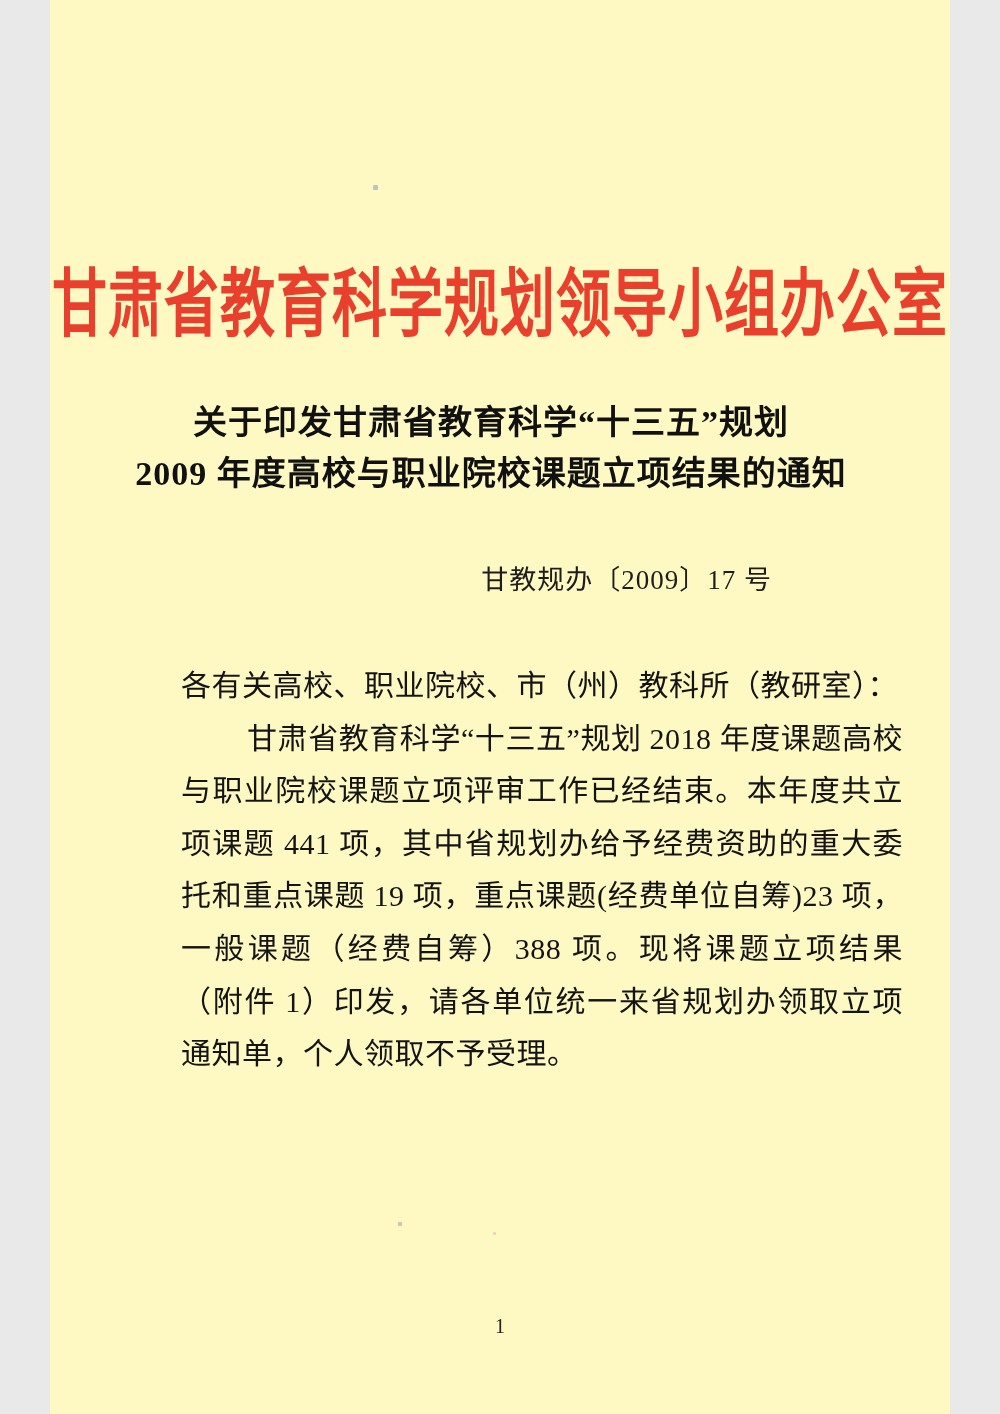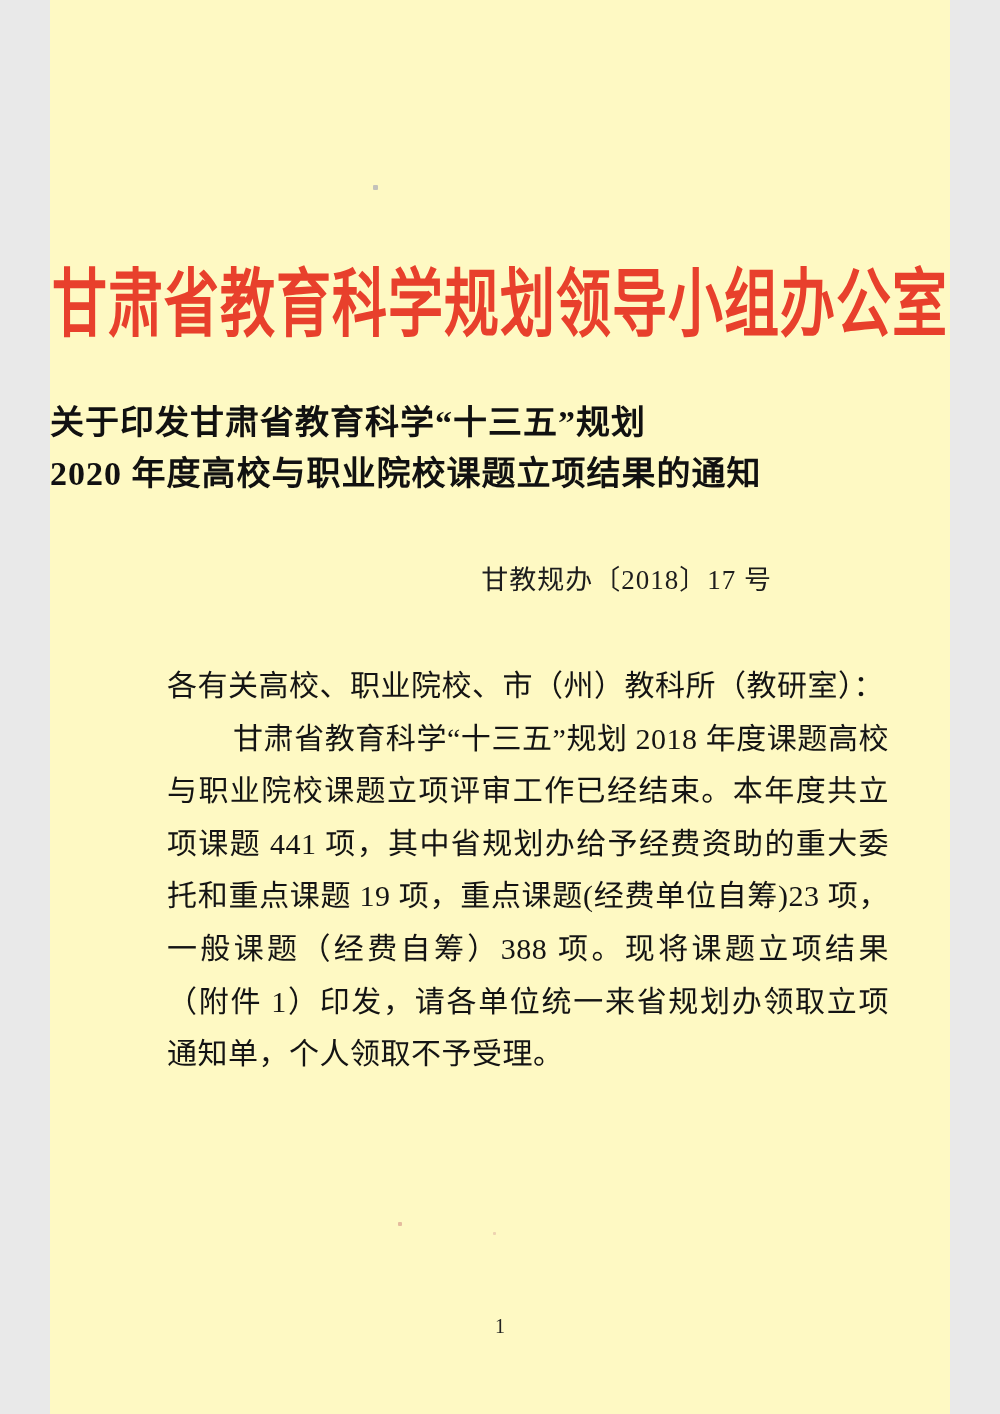--- a/index.html
+++ b/index.html
@@ -34,21 +34,21 @@
     transform-origin: top center;
     
   }
 
   
   .doc-title {
     position: absolute;
     top: 397px;
     left: 0;
     right: 18px;
-    text-align: left;
+    text-align: center;
     font-weight: bold;
     font-size: 34px;
     line-height: 51px;
     color: #111;
     letter-spacing: 1px;
   }
 
   
   .doc-number {
     position: absolute;
@@ -59,21 +59,21 @@
     font-size: 27px;
     line-height: 36px;
     color: #1d1d1d;
     letter-spacing: 1px;
   }
 
   
   .doc-body {
     position: absolute;
     top: 660px;
-    left: 117px;
+    left: 131px;
     width: 722px;
     font-size: 30px;
     line-height: 52.6px;
     text-align: justify;
     text-justify: inter-ideograph;
     color: #141414;
     letter-spacing: 0.5px;
   }
   .doc-body p {
     margin: 0;
@@ -111,24 +111,24 @@
 
   <div class="speck speck-1"></div>
   <div class="speck speck-2"></div>
   <div class="speck speck-3"></div>
   <div class="speck speck-4"></div>
 
   <div class="org-title" style="color: rgb(232, 64, 44);">甘肃省教育科学规划领导小组办公室</div>
 
   <div class="doc-title">
     <div>关于印发甘肃省教育科学“十三五”规划</div>
-    <div>2020 年度高校与职业院校课题立项结果的通知</div>
+    <div>2009 年度高校与职业院校课题立项结果的通知</div>
   </div>
 
-  <div class="doc-number">甘教规办〔2018〕17 号</div>
+  <div class="doc-number">甘教规办〔2009〕17 号</div>
 
   <div class="doc-body">
     <p class="salutation">各有关高校、职业院校、市（州）教科所（教研室）：</p>
     <p class="para">甘肃省教育科学“十三五”规划 2018 年度课题高校与职业院校课题立项评审工作已经结束。本年度共立项课题 441 项，其中省规划办给予经费资助的重大委托和重点课题 19 项，重点课题(经费单位自筹)23 项，一般课题（经费自筹）388 项。现将课题立项结果（附件 1）印发，请各单位统一来省规划办领取立项通知单，个人领取不予受理。</p>
   </div>
 
   <div class="page-number">1</div>
 
 </div>
 

